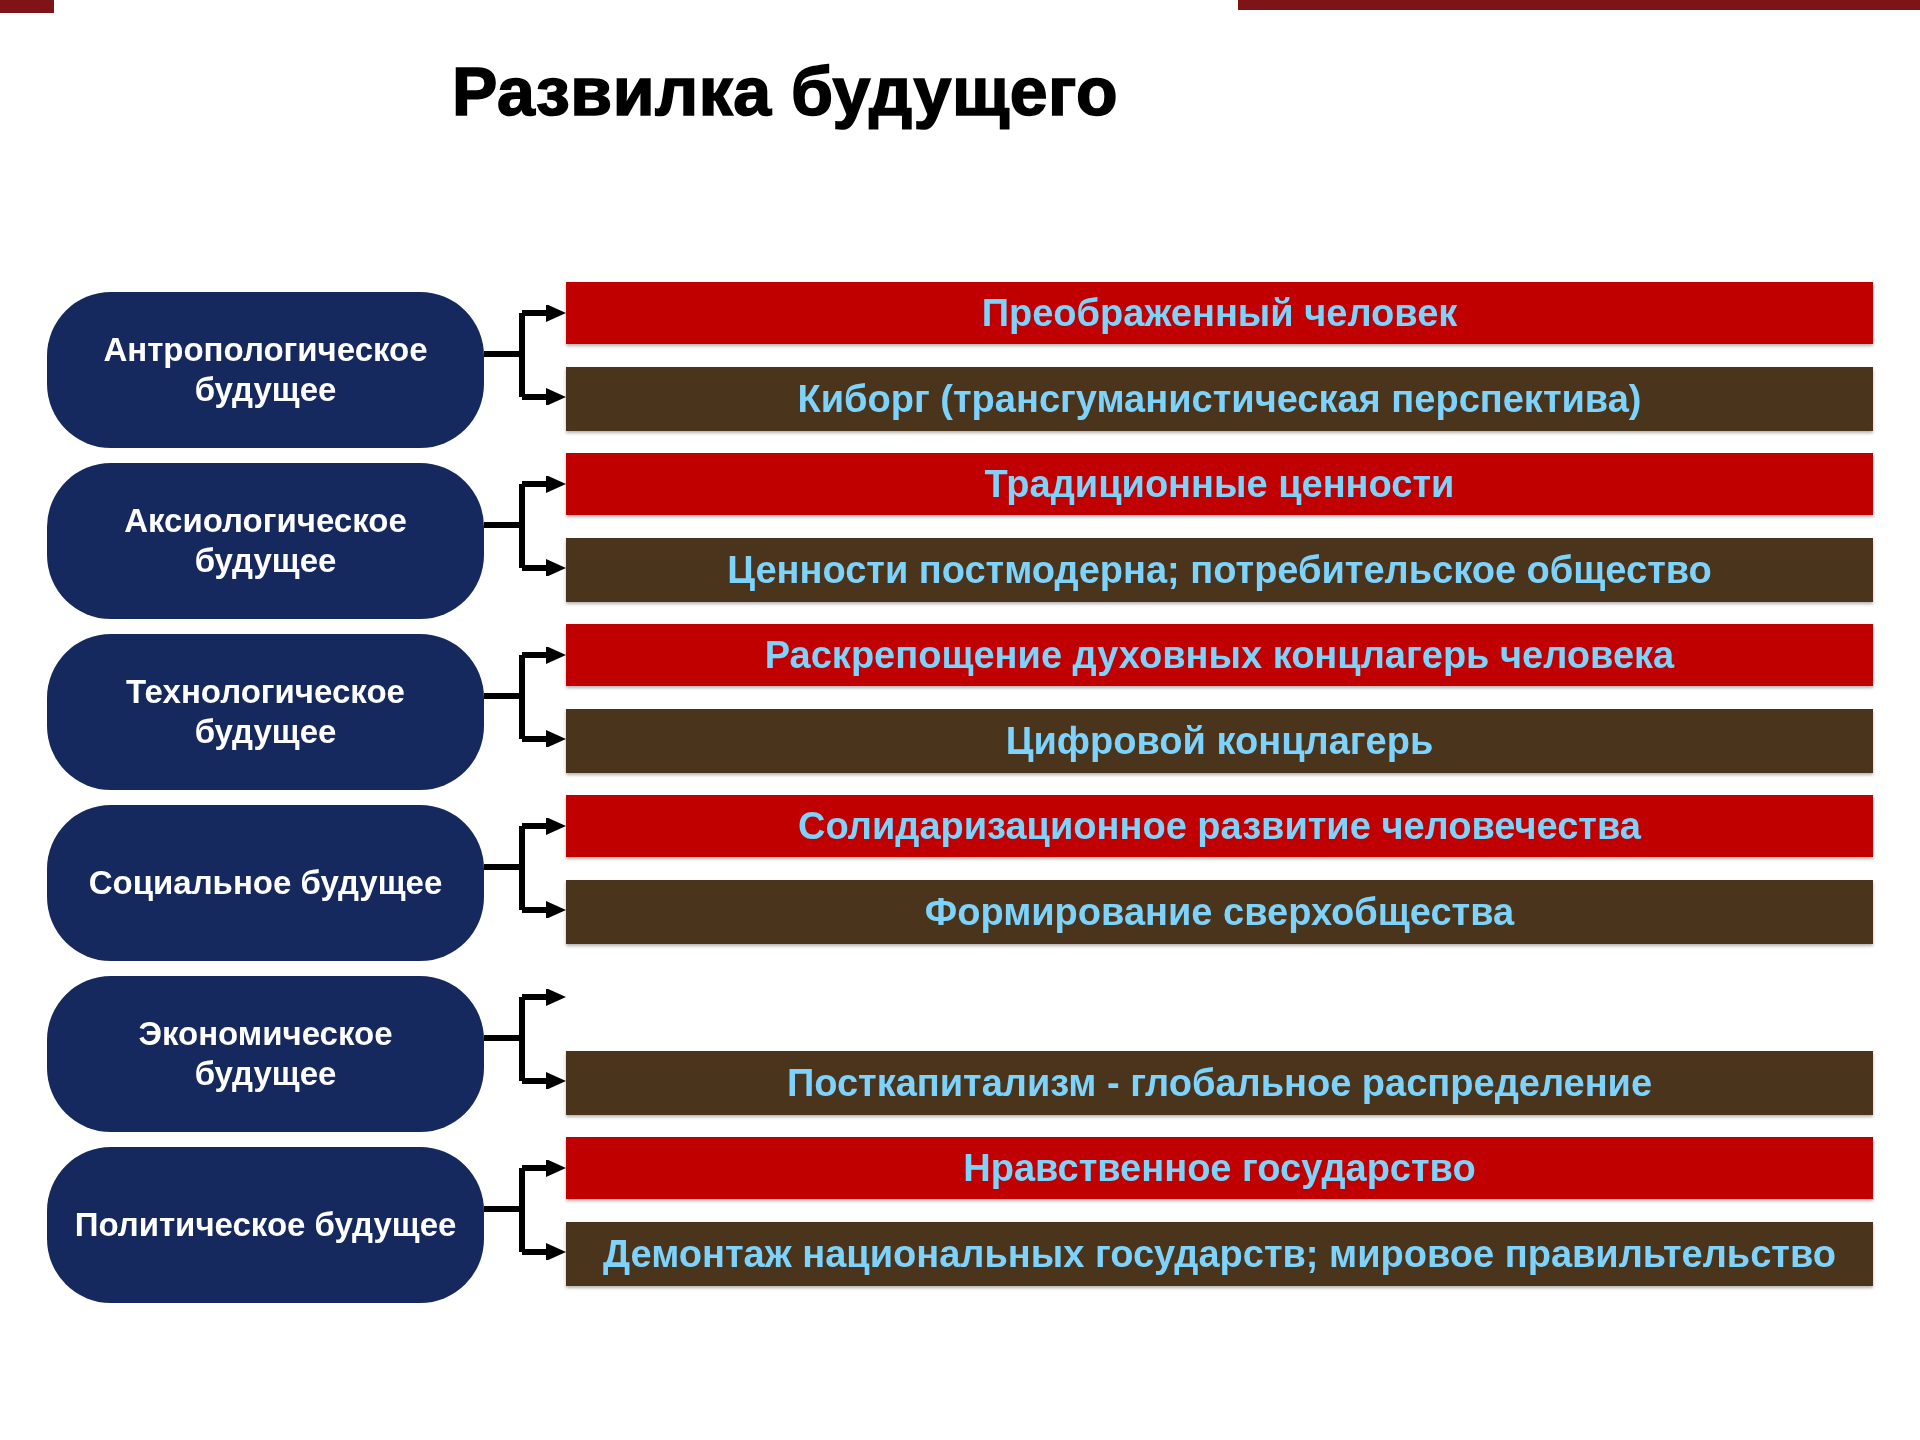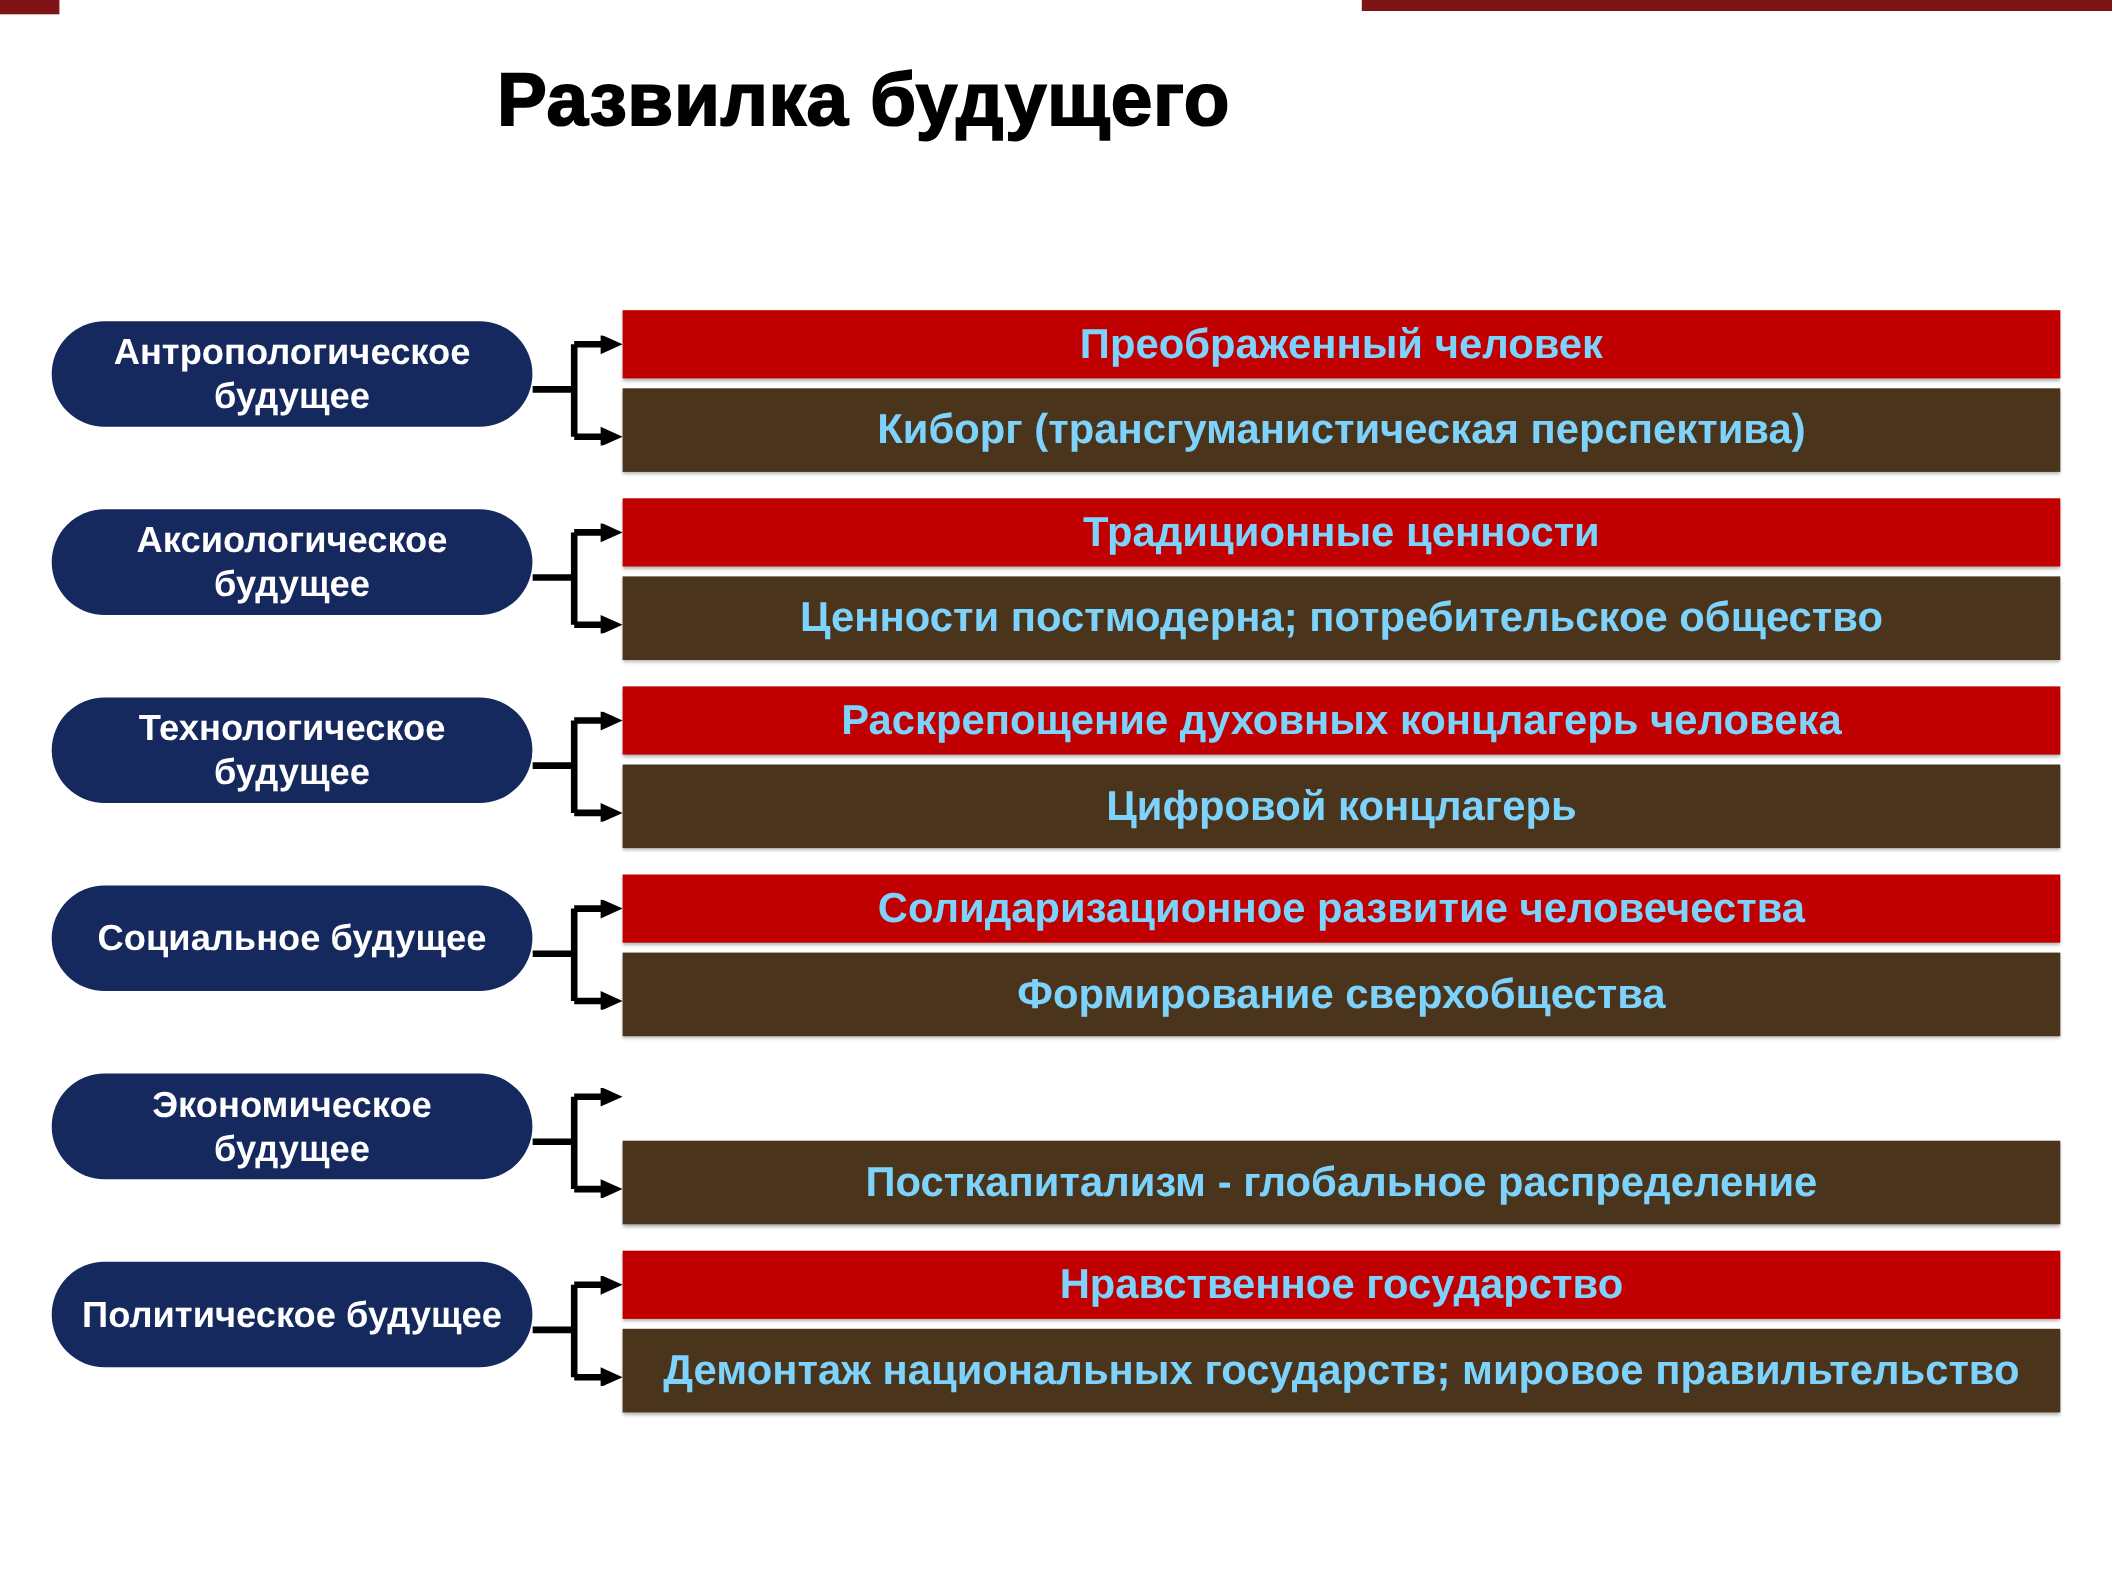--- a/index.html
+++ b/index.html
@@ -10,34 +10,34 @@
   .decor{position:absolute;top:0;height:13px;background:#7f1416;}
   .decor.left{left:0;width:54px;}
   .decor.right{left:1238px;width:682px;height:10px;}
   .title{
     position:absolute;left:0;top:52px;width:1570px;text-align:center;
     font-size:68px;font-weight:bold;color:#000;letter-spacing:0.5px;
     -webkit-text-stroke:1.6px #000;
   }
   .row{position:absolute;left:0;width:1920px;height:171px;}
   .node{
-    position:absolute;left:47px;top:10px;width:437px;height:96px;
+    position:absolute;left:47px;top:10px;width:437px;height:156px;
     background:#16295E;border-radius:64px;
     display:flex;align-items:center;justify-content:center;text-align:center;
     color:#ffffff;font-weight:bold;font-size:33px;line-height:1.22;
     padding:0 26px;box-sizing:border-box;
   }
   .bar{
     position:absolute;left:566px;width:1307px;
     display:flex;align-items:center;justify-content:center;
     color:#7dd3fc;font-weight:bold;font-size:38px;white-space:nowrap;
     box-shadow:0 2px 3px rgba(0,0,0,0.30);
   }
   .bar.positive{top:0;height:62px;background:#C00000;}
-  .bar.negative{top:71px;height:76px;background:#4A341C;}
+  .bar.negative{top:85px;height:64px;background:#4A341C;}
   .connector{position:absolute;left:484px;top:23px;width:82px;height:100px;}
   
   .r0{top:282px;} .r1{top:453px;} .r2{top:624px;border-radius:28px;}
   .r3{top:795px;} .r4{top:966px;} .r5{top:1137px;}
 </style>
 </head>
 <body>
 
 <div class="page">
 

